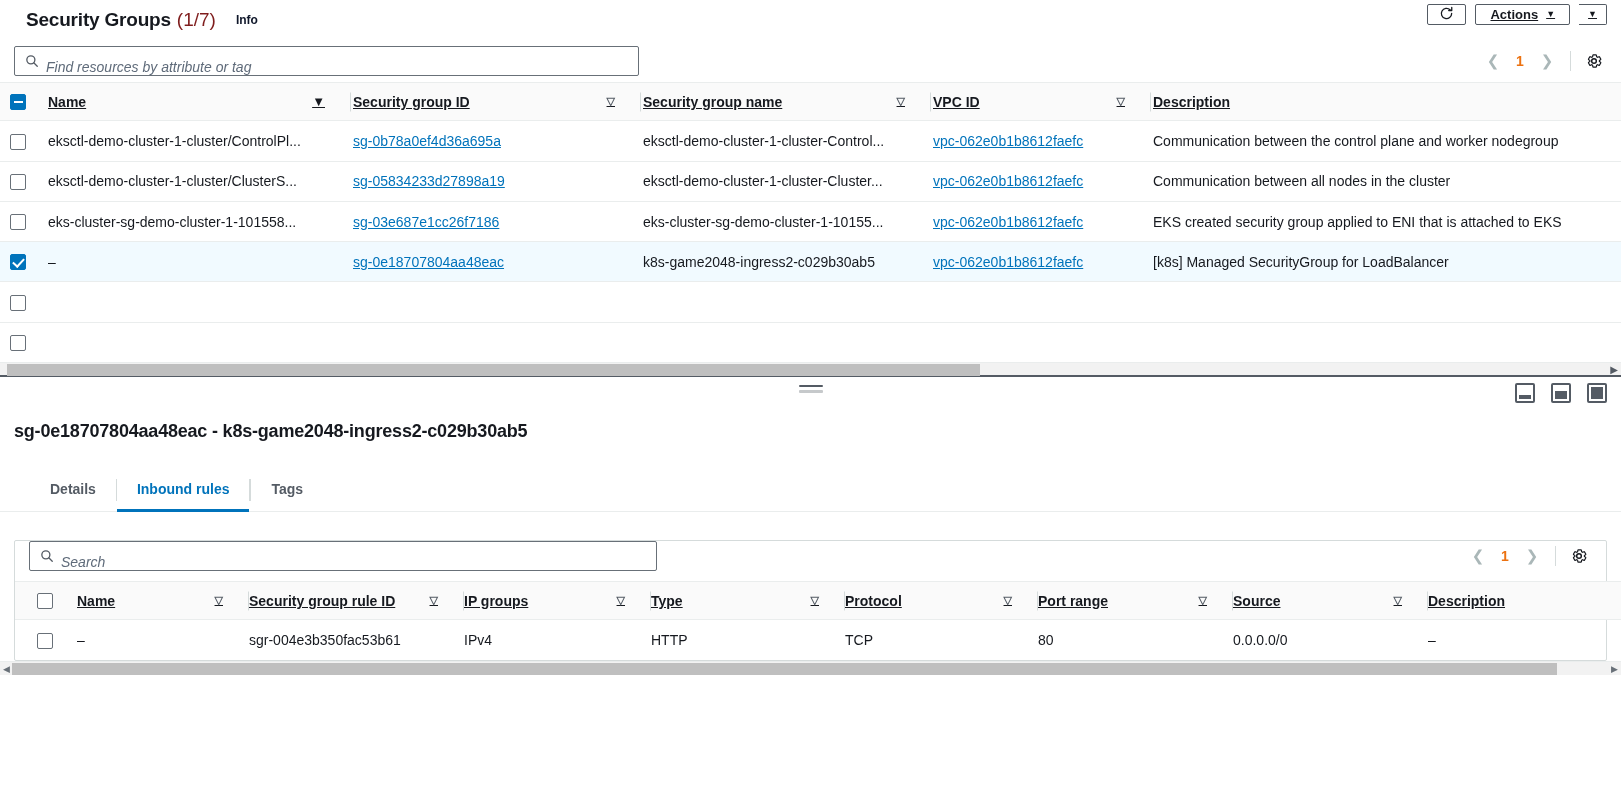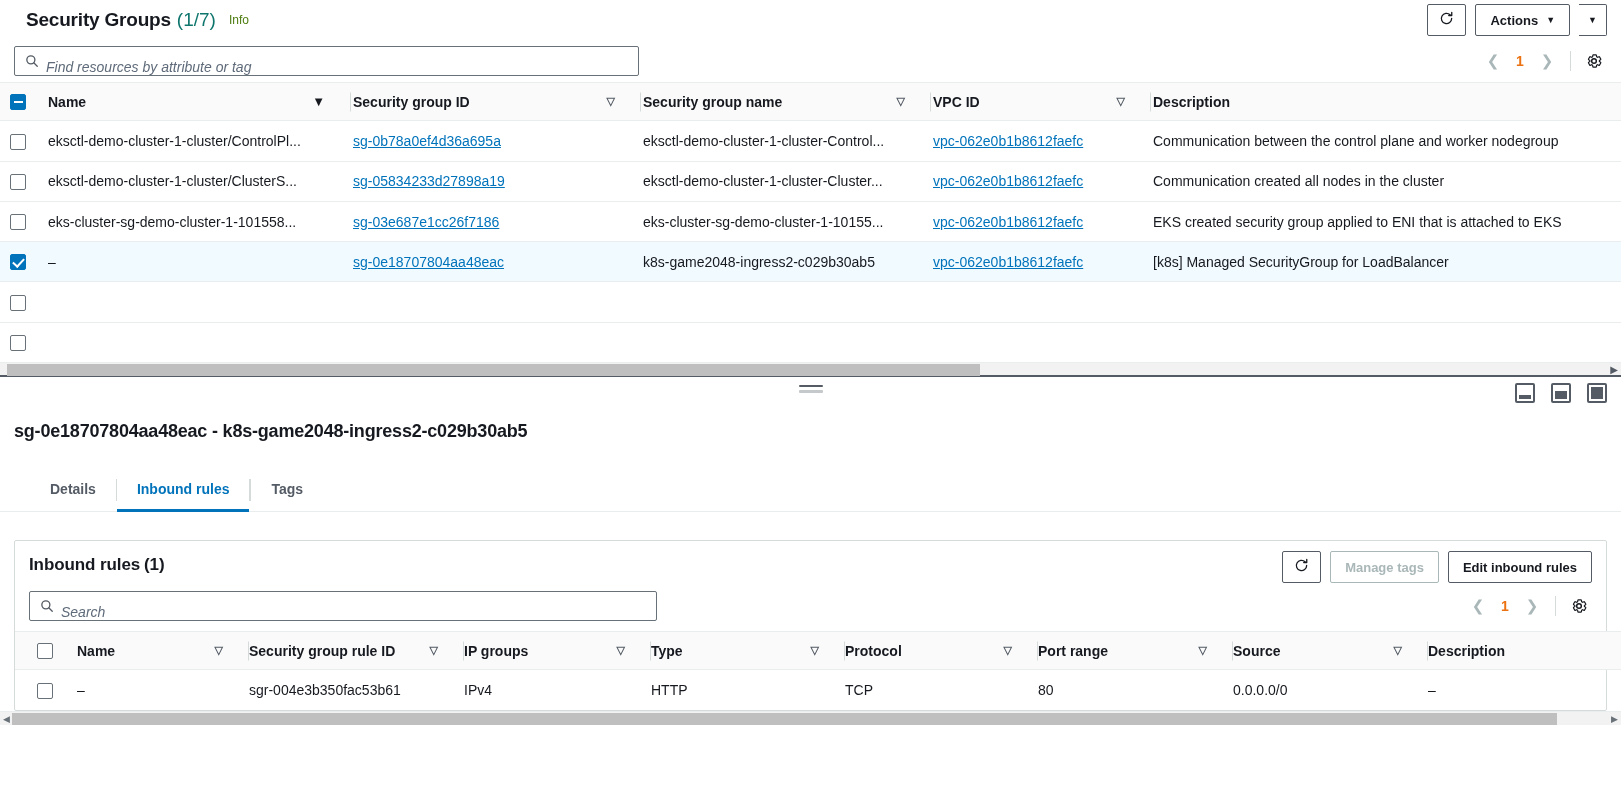--- a/index.html
+++ b/index.html
@@ -21,55 +21,57 @@
     padding: 0 26px;
   }
   .page-title {
     font-size: 19px;
     font-weight: bold;
     letter-spacing: -0.2px;
   }
   .page-count {
     font-size: 19px;
     font-weight: normal;
-    color: #0f766e;
+    color: #7f1d1d;
     margin-left: 6px;
   }
   .info-link {
     font-size: 12px;
-    color: #4d7c0f;
-    margin-left: 13px;
+    color: #0f172a;
+    margin-left: 20px;
     text-decoration: none;
     cursor: pointer;
+    font-weight: bold;
   }
 
   .header-actions {
     position: absolute;
     right: 14px;
     top: 4px;
     display: flex;
     align-items: stretch;
     gap: 9px;
     height: 32px;
   }
   .btn {
     border: 1px solid #545b64;
     background: #fff;
     border-radius: 2px;
     font-family: "Liberation Sans", sans-serif;
     font-size: 13px;
     font-weight: bold;
     color: #16191f;
     padding: 0 14px;
-    height: 32px;
+    height: 21px;
     display: inline-flex;
     align-items: center;
     justify-content: center;
     cursor: pointer;
     white-space: nowrap;
+    text-decoration: underline;
   }
   .btn-icon { padding: 0 11px; }
   .btn-caret-only { padding: 0 9px; }
   .btn-primary {
     background: #ff9900;
     border-color: #ff9900;
     color: #16191f;
   }
   .btn-disabled {
     color: #aab7b8;
@@ -193,20 +195,21 @@
     white-space: nowrap;
     overflow: hidden;
   }
   .col-check { width: 46px; padding-left: 10px !important; }
   .th-inner {
     display: flex;
     align-items: center;
     justify-content: space-between;
     padding-right: 12px;
     position: relative;
+    text-decoration: underline;
   }
   .th-divider {
     position: absolute;
     right: 0; top: 50%;
     transform: translateY(-50%);
     width: 1px; height: 19px;
     background: #d5dbdb;
   }
   .sort-caret {
     font-size: 11px;
@@ -590,21 +593,21 @@
         <td><span class="cell-pad">Communication between the control plane and worker nodegroup</span></td>
       </tr>
       <tr>
         <td class="col-check">
           <span class="cb"></span>
         </td>
         <td><span class="cell-pad">eksctl-demo-cluster-1-cluster/ClusterS...</span></td>
         <td><a class="table-link cell-pad">sg-05834233d27898a19</a></td>
         <td><span class="cell-pad">eksctl-demo-cluster-1-cluster-Cluster...</span></td>
         <td><a class="table-link cell-pad">vpc-062e0b1b8612faefc</a></td>
-        <td><span class="cell-pad">Communication created all nodes in the cluster</span></td>
+        <td><span class="cell-pad">Communication between all nodes in the cluster</span></td>
       </tr>
       <tr>
         <td class="col-check">
           <span class="cb"></span>
         </td>
         <td><span class="cell-pad">eks-cluster-sg-demo-cluster-1-101558...</span></td>
         <td><a class="table-link cell-pad">sg-03e687e1cc26f7186</a></td>
         <td><span class="cell-pad">eks-cluster-sg-demo-cluster-1-10155...</span></td>
         <td><a class="table-link cell-pad">vpc-062e0b1b8612faefc</a></td>
         <td><span class="cell-pad">EKS created security group applied to ENI that is attached to EKS</span></td>
@@ -678,41 +681,20 @@
       <span>Inbound rules</span>
     </div>
     <div class="tab-sep"></div>
     <div class="tab-sep"></div>
     <div class="tab">
       <span>Tags</span>
     </div>
   </div>
 
   <div class="card">
-    <div class="card-header">
-      <span class="card-title">Inbound rules</span>
-      <span class="card-title count">(1)</span>
-
-      <div class="card-header-actions">
-        <button class="btn btn-icon">
-          <span class="refresh-glyph">
-            <svg width="15" height="15" viewBox="0 0 16 16" fill="none" stroke="#16191f" stroke-width="1.4">
-              <path d="M13.5 8a5.5 5.5 0 1 1-1.7-4" stroke-linecap="round"></path>
-              <path d="M13.6 1.6v3.2h-3.2" stroke-linecap="round" stroke-linejoin="round"></path>
-            </svg>
-          </span>
-        </button>
-        <button class="btn btn-disabled">
-          <span>Manage tags</span>
-        </button>
-        <button class="btn">
-          <span>Edit inbound rules</span>
-        </button>
-      </div>
-    </div>
 
     <div class="card-search-row">
       <div class="card-search-box">
         <span class="search-icon-wrap">
           <svg width="14" height="14" viewBox="0 0 16 16" fill="none" stroke="#545b64" stroke-width="1.5">
             <circle cx="6.7" cy="6.7" r="4.6"></circle>
             <path d="M10.3 10.3 14 14" stroke-linecap="round"></path>
           </svg>
         </span>
         <input class="search-input" value="" placeholder="Search" style="">

